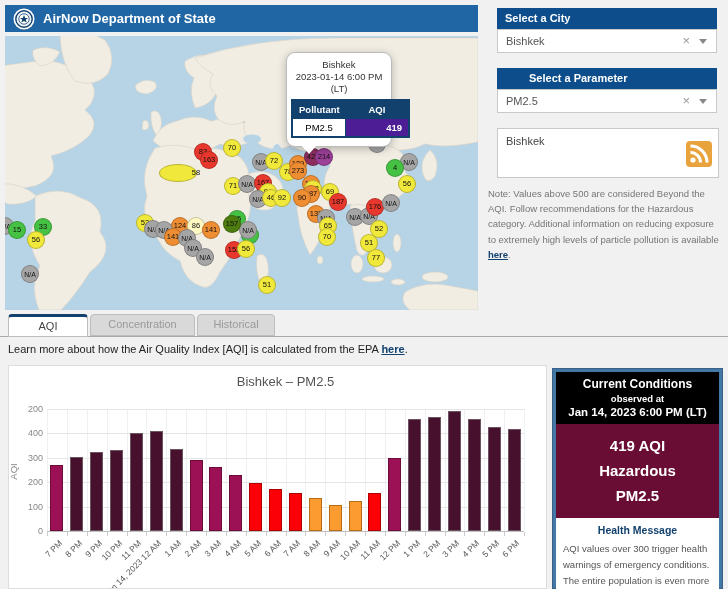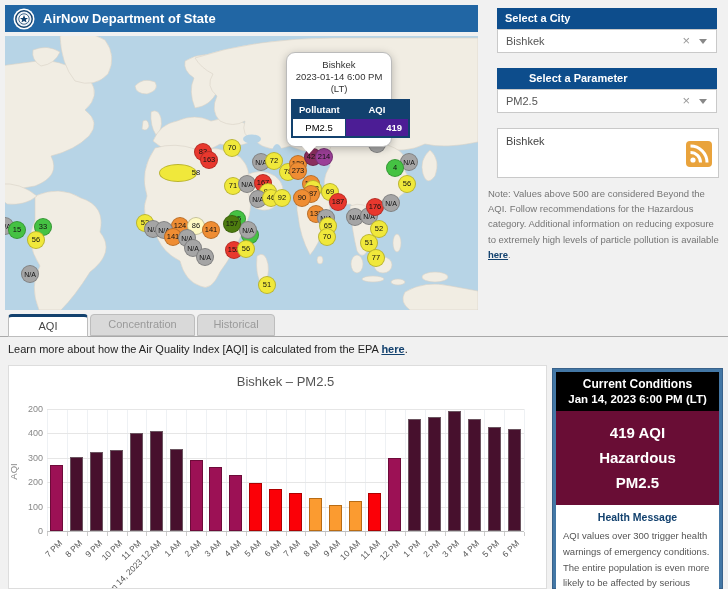--- a/index.html
+++ b/index.html
@@ -383,20 +383,21 @@
       <div class="xlab" style="left: 295.438px; width: 150px; text-align: right; top: 172px;">3 PM</div>
       <div class="xlab" style="left: 315.312px; width: 150px; text-align: right; top: 172px;">4 PM</div>
       <div class="xlab" style="left: 335.188px; width: 150px; text-align: right; top: 172px;">5 PM</div>
       <div class="xlab" style="left: 355.062px; width: 150px; text-align: right; top: 172px;">6 PM</div>
     </div>
 </div>
 
 <div class="abs" id="cond">
   <div class="hd">
     <div class="l1">Current Conditions</div>
+    <div class="l2">observed at</div>
     <div class="l3">Jan 14, 2023 6:00 PM (LT)</div>
   </div>
   <div class="aqiblk">
     <div>419 AQI</div>
     <div>Hazardous</div>
     <div>PM2.5</div>
   </div>
   <div class="health">
     <div class="ht">Health Message</div>
     <div class="hb">AQI values over 300 trigger health warnings of emergency conditions. The entire population is even more likely to be affected by serious health effects.</div>

